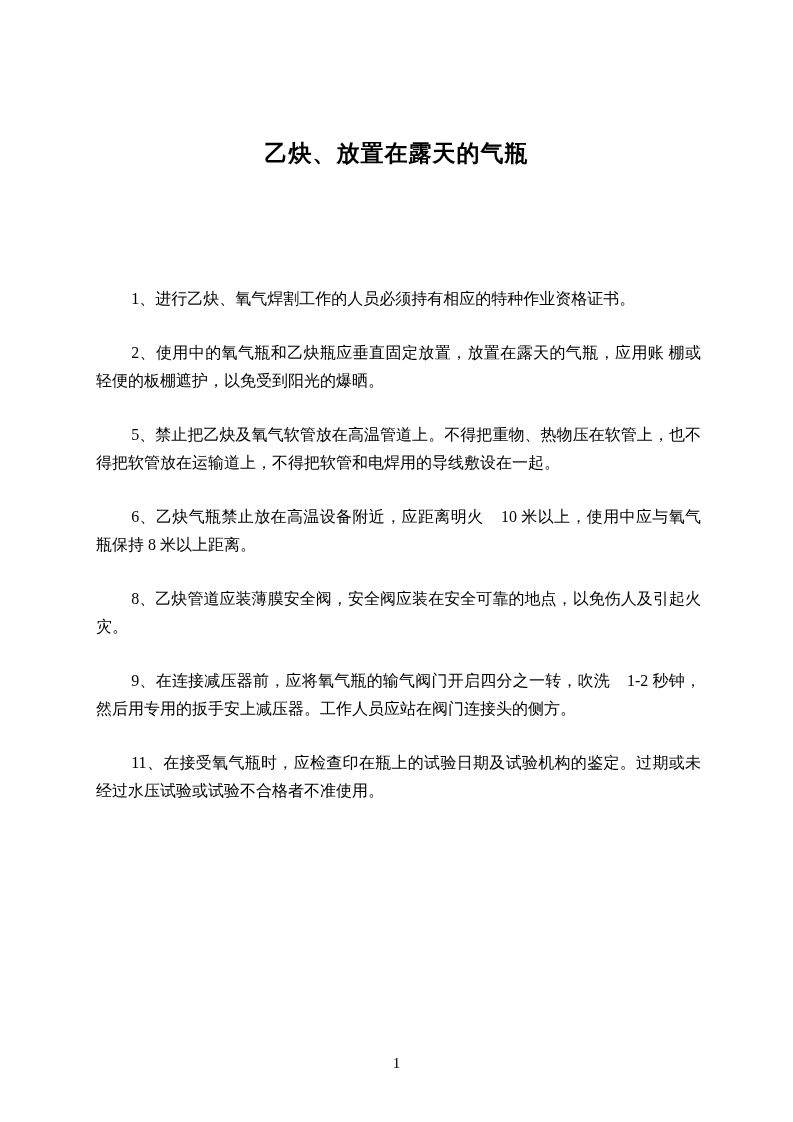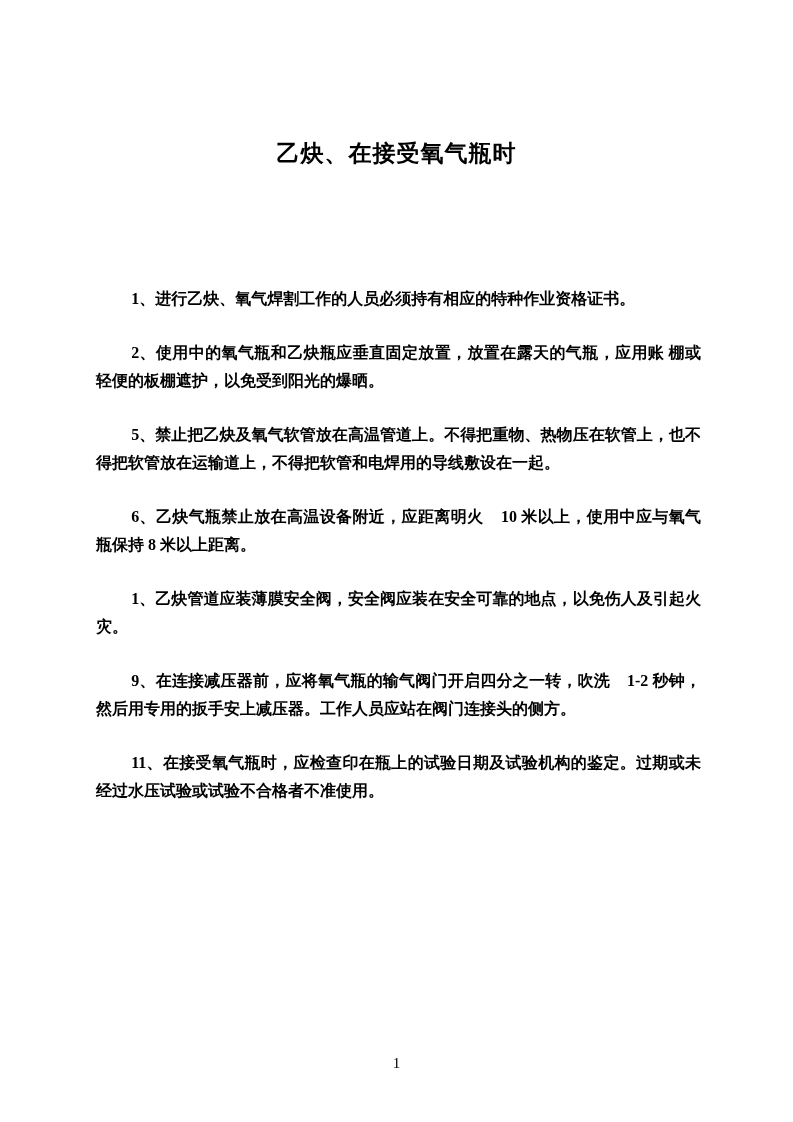--- a/index.html
+++ b/index.html
@@ -21,21 +21,20 @@
       text-align: center;
       font-size: 23px;
       letter-spacing: 1px;
       font-weight: 600;
       font-family: "Liberation Sans", sans-serif;
       color: #000000;
     }
     .content {
       margin-top: 116px;
       padding: 0 92px 0 96px;
-      font-weight: bold;
     }
     .para {
       font-size: 16px;
       line-height: 28px;
       margin-bottom: 26px;
       text-indent: 2.2em;
       text-align: justify;
       white-space: pre-wrap;
       color: #000000;
     }
@@ -47,27 +46,27 @@
       text-align: center;
       font-size: 15px;
       color: #000000;
     }
   </style>
 </head>
 <body>
 
 <div class="page">
 
-  <h1 class="doc-title">乙炔、在接受氧气瓶时</h1>
+  <h1 class="doc-title">乙炔、放置在露天的气瓶</h1>
 
   <div class="content">
     <p class="para">1、进行乙炔、氧气焊割工作的人员必须持有相应的特种作业资格证书。</p>
     <p class="para">2、使用中的氧气瓶和乙炔瓶应垂直固定放置，放置在露天的气瓶，应用账 棚或轻便的板棚遮护，以免受到阳光的爆晒。</p>
     <p class="para">5、禁止把乙炔及氧气软管放在高温管道上。不得把重物、热物压在软管上，也不得把软管放在运输道上，不得把软管和电焊用的导线敷设在一起。</p>
     <p class="para">6、乙炔气瓶禁止放在高温设备附近，应距离明火    10 米以上，使用中应与氧气瓶保持 8 米以上距离。</p>
-    <p class="para">1、乙炔管道应装薄膜安全阀，安全阀应装在安全可靠的地点，以免伤人及引起火灾。</p>
+    <p class="para">8、乙炔管道应装薄膜安全阀，安全阀应装在安全可靠的地点，以免伤人及引起火灾。</p>
     <p class="para">9、在连接减压器前，应将氧气瓶的输气阀门开启四分之一转，吹洗    1-2 秒钟，然后用专用的扳手安上减压器。工作人员应站在阀门连接头的侧方。</p>
     <p class="para">11、在接受氧气瓶时，应检查印在瓶上的试验日期及试验机构的鉴定。过期或未经过水压试验或试验不合格者不准使用。</p>
   </div>
 
   <div class="page-number">1</div>
 
 </div>
 
 </body></html>

